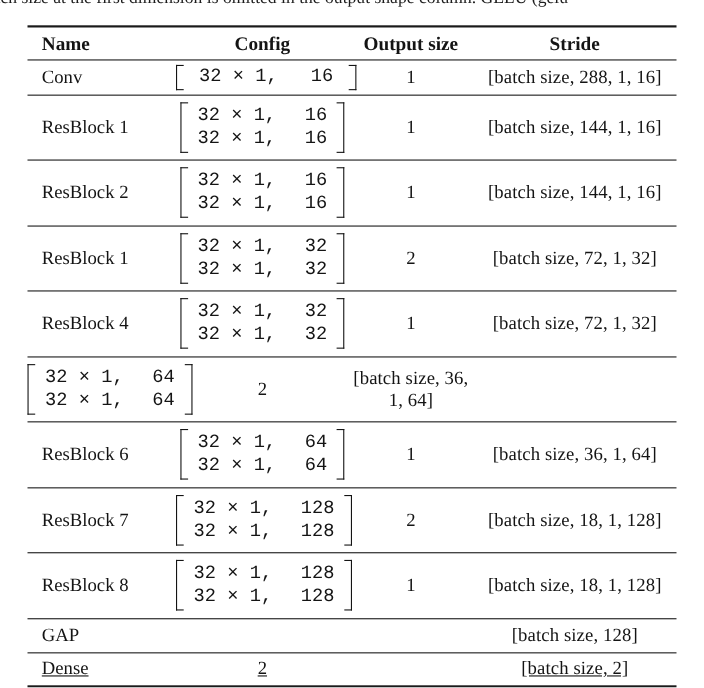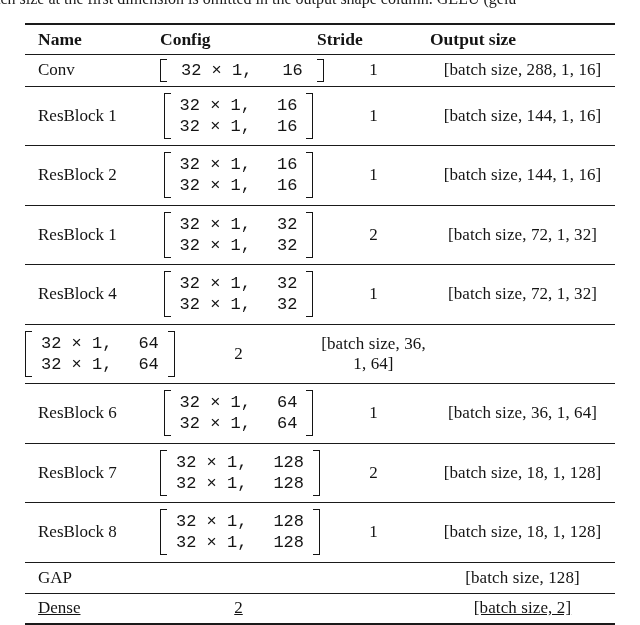--- a/index.html
+++ b/index.html
@@ -33,21 +33,21 @@
   }
   .thead {
     display: grid;
     grid-template-columns: 135px 157px 113px 185px;
     align-items: center;
     height: 29px;
     border-bottom: 1.6px solid #1a1a1a;
     font-weight: bold;
     font-size: 17.5px;
   }
-  .thead .hc { text-align: left; }
+  .thead .hc { text-align: center; }
   .thead .hc.first { text-align: left; padding-left: 13px; }
 
   .trow {
     display: grid;
     grid-template-columns: 135px 157px 113px 185px;
     align-items: center;
     border-bottom: 1.5px solid #1a1a1a;
     font-size: 17px;
   }
   .trow.tall  { height: 58.5px; }
@@ -80,22 +80,22 @@
 <body>
 
 <div class="page">
 
   <div class="caption-frag">tch size at the first dimension is omitted in the output shape column. GELU (gelu</div>
 
   <div class="paper-table">
     <div class="thead">
       <div class="hc first">Name</div>
       <div class="hc">Config</div>
+      <div class="hc">Output size</div>
       <div class="hc">Stride</div>
-      <div class="hc">Output size</div>
     </div>
     <div>
         <div class="trow short">
           <div class="cell name-cell">Conv</div>
           <div class="cell config-cell"><span class="matrix wide">
               <span class="br br-l"></span>
               <span class="mgrid">
                 <span class="mcell">32 × 1,</span>
                 <span class="mcell mnum">16</span>
               </span>

